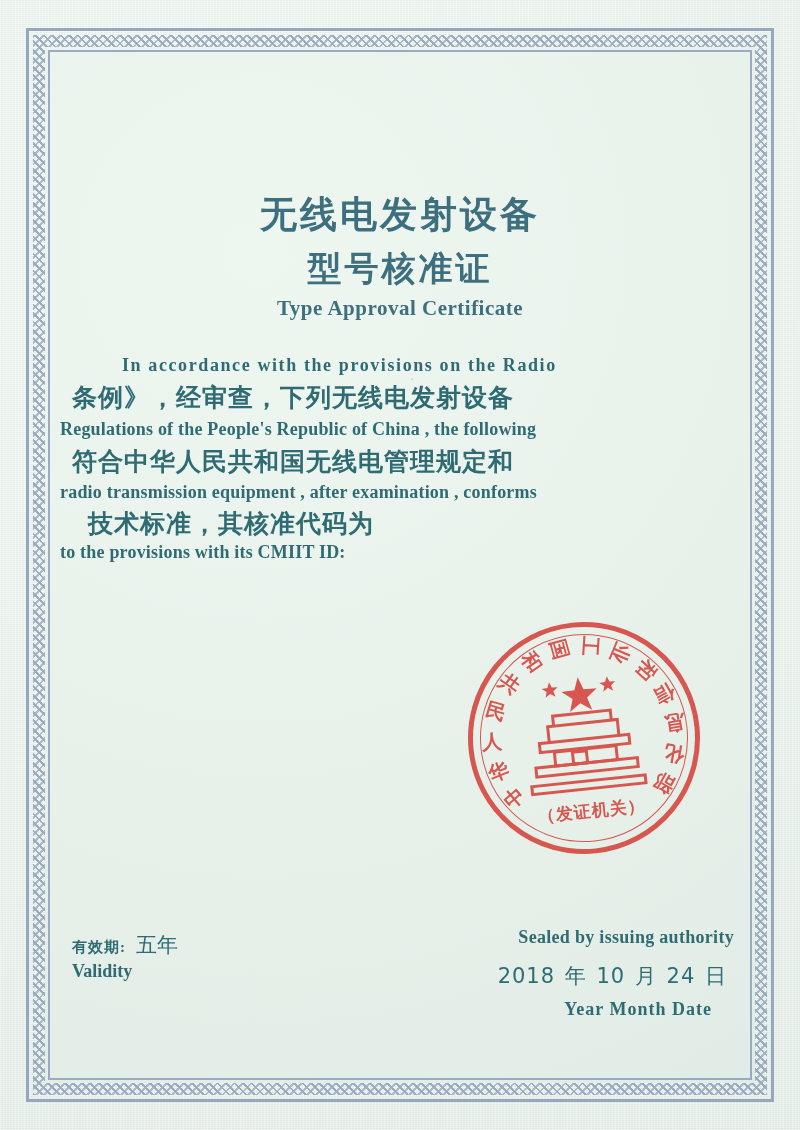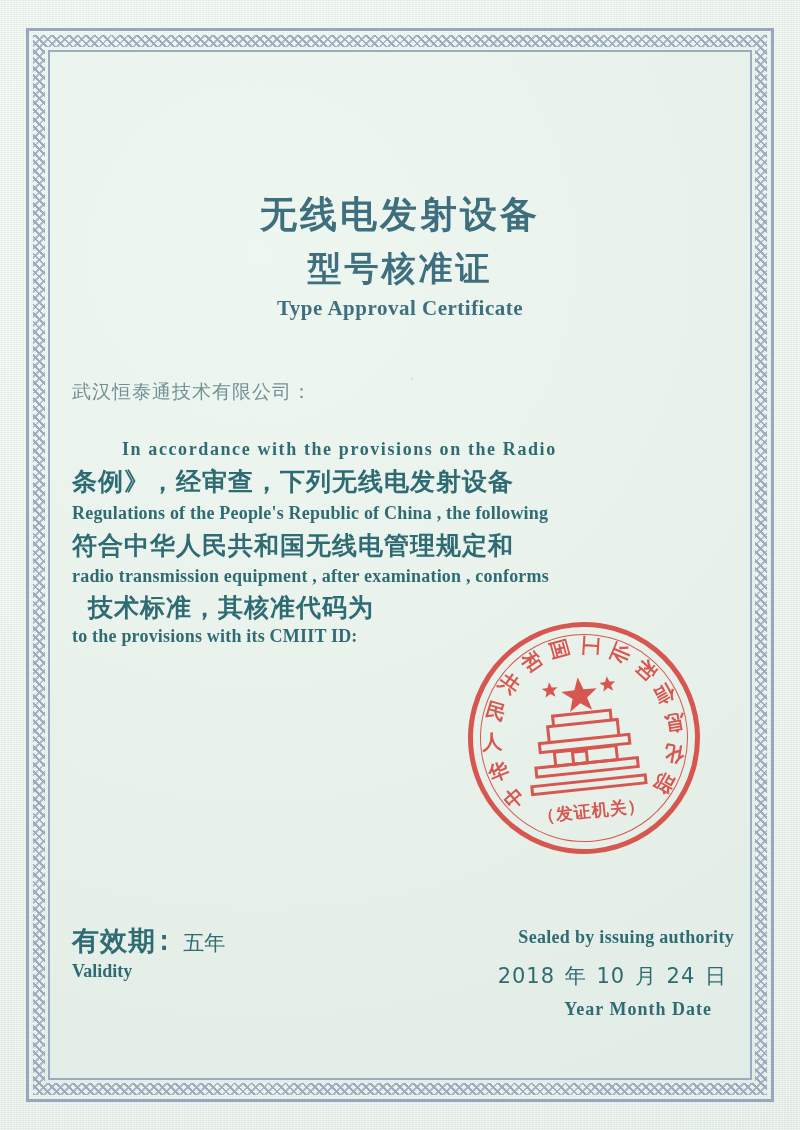--- a/index.html
+++ b/index.html
@@ -116,21 +116,21 @@
     line-height:1.45;
     margin-left:12px;
   }
   .b-cn.indent{margin-left:62px;}
   .b-en{
     font-family:"Liberation Serif", serif;
     font-weight:bold;
     font-size:18px;
     color:#2f6b73;
     letter-spacing:.2px;
-    margin-left:12px;
+    margin-left:0;
     line-height:1.4;
   }
   .b-en.indent{margin-left:62px;letter-spacing:1.6px;margin-top:32px;}
   .cmiit-row{
     display:flex;align-items:flex-start;margin-left:28px;
   }
   .cmiit-label{
     font-family:"DejaVu Sans", sans-serif;
     font-weight:bold;
     font-size:25px;
@@ -188,23 +188,23 @@
     font-weight:bold;
     letter-spacing:1px;
   }
 
   
   .validity{
     position:absolute;
     left:12px;bottom:86px;
   }
   .v-cn{
-    font-family:Liberation Mono, monospace;
-    font-weight:bold;
-    font-size:27px;
+    font-family:Liberation Serif, serif;
+    font-weight:bold;
+    font-size:15px;
     color:#2f6b73;
     letter-spacing:1px;
     display:inline-block;
   }
   .v-val{
     font-family:"DejaVu Sans", sans-serif;
     font-size:21px;
     color:#2f6b73;
     margin-left:6px;
   }
@@ -263,21 +263,20 @@
   <div class="content">
 
     <div class="faint-mark">·</div>
 
     <div class="title-block">
       <div class="t-cn1">无线电发射设备</div>
       <div class="t-cn2">型号核准证</div>
       <div class="t-en2">Type Approval Certificate</div>
     </div>
 
-    <div class="company-line">武汉恒泰通技术有限公司：</div>
 
     <div class="body-block">
       <div class="body-row">
         <div class="b-en indent">In accordance with the provisions on the Radio</div>
       </div>
       <div class="body-row">
         <div class="b-cn">条例》，经审查，下列无线电发射设备</div>
         <div class="b-en">Regulations of the People's Republic of China , the following</div>
       </div>
       <div class="body-row">

